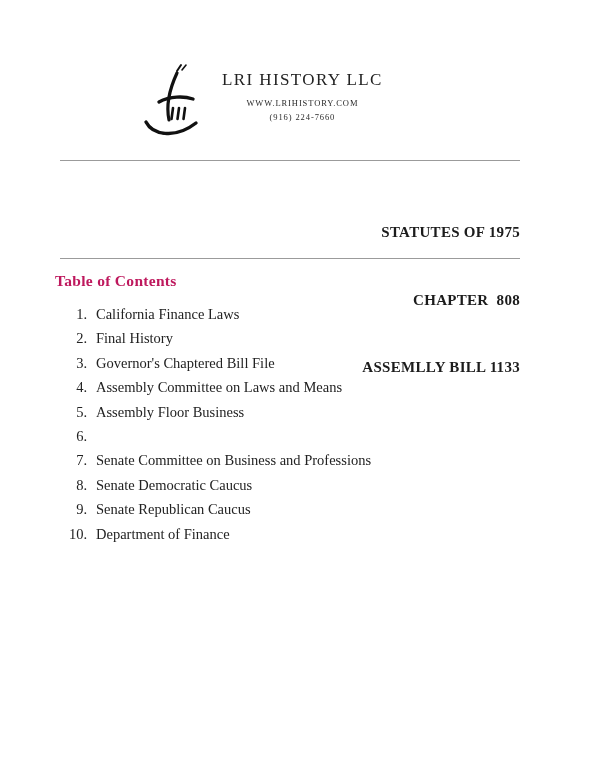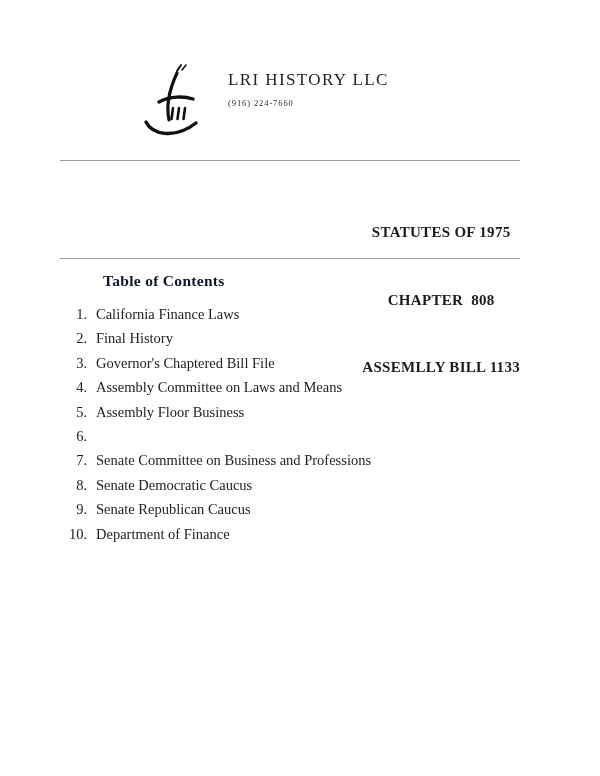--- a/index.html
+++ b/index.html
@@ -25,22 +25,22 @@
     display: flex;
     align-items: flex-start;
   }
   .logo {
     width: 62px;
     height: 80px;
     margin-right: 20px;
     flex: 0 0 auto;
   }
   .header-text {
+    text-align: center;
     padding-top: 8px;
-    margin-left: 6px;
   }
   .company-name {
     font-size: 17px;
     letter-spacing: 1.4px;
     color: #222;
     margin-bottom: 7px;
     white-space: nowrap;
   }
   .contact-line {
     font-size: 8.5px;
@@ -60,39 +60,38 @@
     margin: 0;
   }
   .rule-top { top: 160px; }
   .rule-bottom { top: 258px; }
 
   
   .reference {
     position: absolute;
     top: 176px;
     right: 80px;
-    text-align: center;
+    text-align: right;
     font-weight: bold;
     font-size: 15px;
     line-height: 22.5px;
     letter-spacing: 0.3px;
     color: #1c1c1c;
     white-space: pre;
   }
 
   
   .toc-title {
     position: absolute;
     top: 272px;
     left: 55px;
     font-weight: bold;
     font-size: 15.5px;
     letter-spacing: 0.3px;
-    color: #0f172a;
-    margin-left: 48px;
+    color: #be185d;
   }
   .toc-list {
     position: absolute;
     top: 306px;
     left: 55px;
     width: 440px;
   }
   .toc-row {
     display: flex;
     align-items: baseline;
@@ -131,20 +130,21 @@
           <path d="M39 46 L37.5 57" stroke-width="2.6"></path>
           <path d="M45 46 L43.5 57" stroke-width="2.6"></path>
 
           <path d="M6 60 C12 72 34 78 56 61" stroke-width="3.4"></path>
           <path d="M6 60 C10 66 16 70 24 72" stroke-width="1.6"></path>
         </g>
       </svg>
     </span>
     <div class="header-text">
       <div class="company-name">LRI HISTORY LLC</div>
+      <div class="contact-line">WWW.LRIHISTORY.COM</div>
       <div class="contact-line">(916) 224-7660</div>
     </div>
   </div>
 
   <hr class="rule rule-top">
   <hr class="rule rule-bottom">
 
   <div class="reference">
     <div>STATUTES OF 1975</div>
     <div>CHAPTER  808</div>

